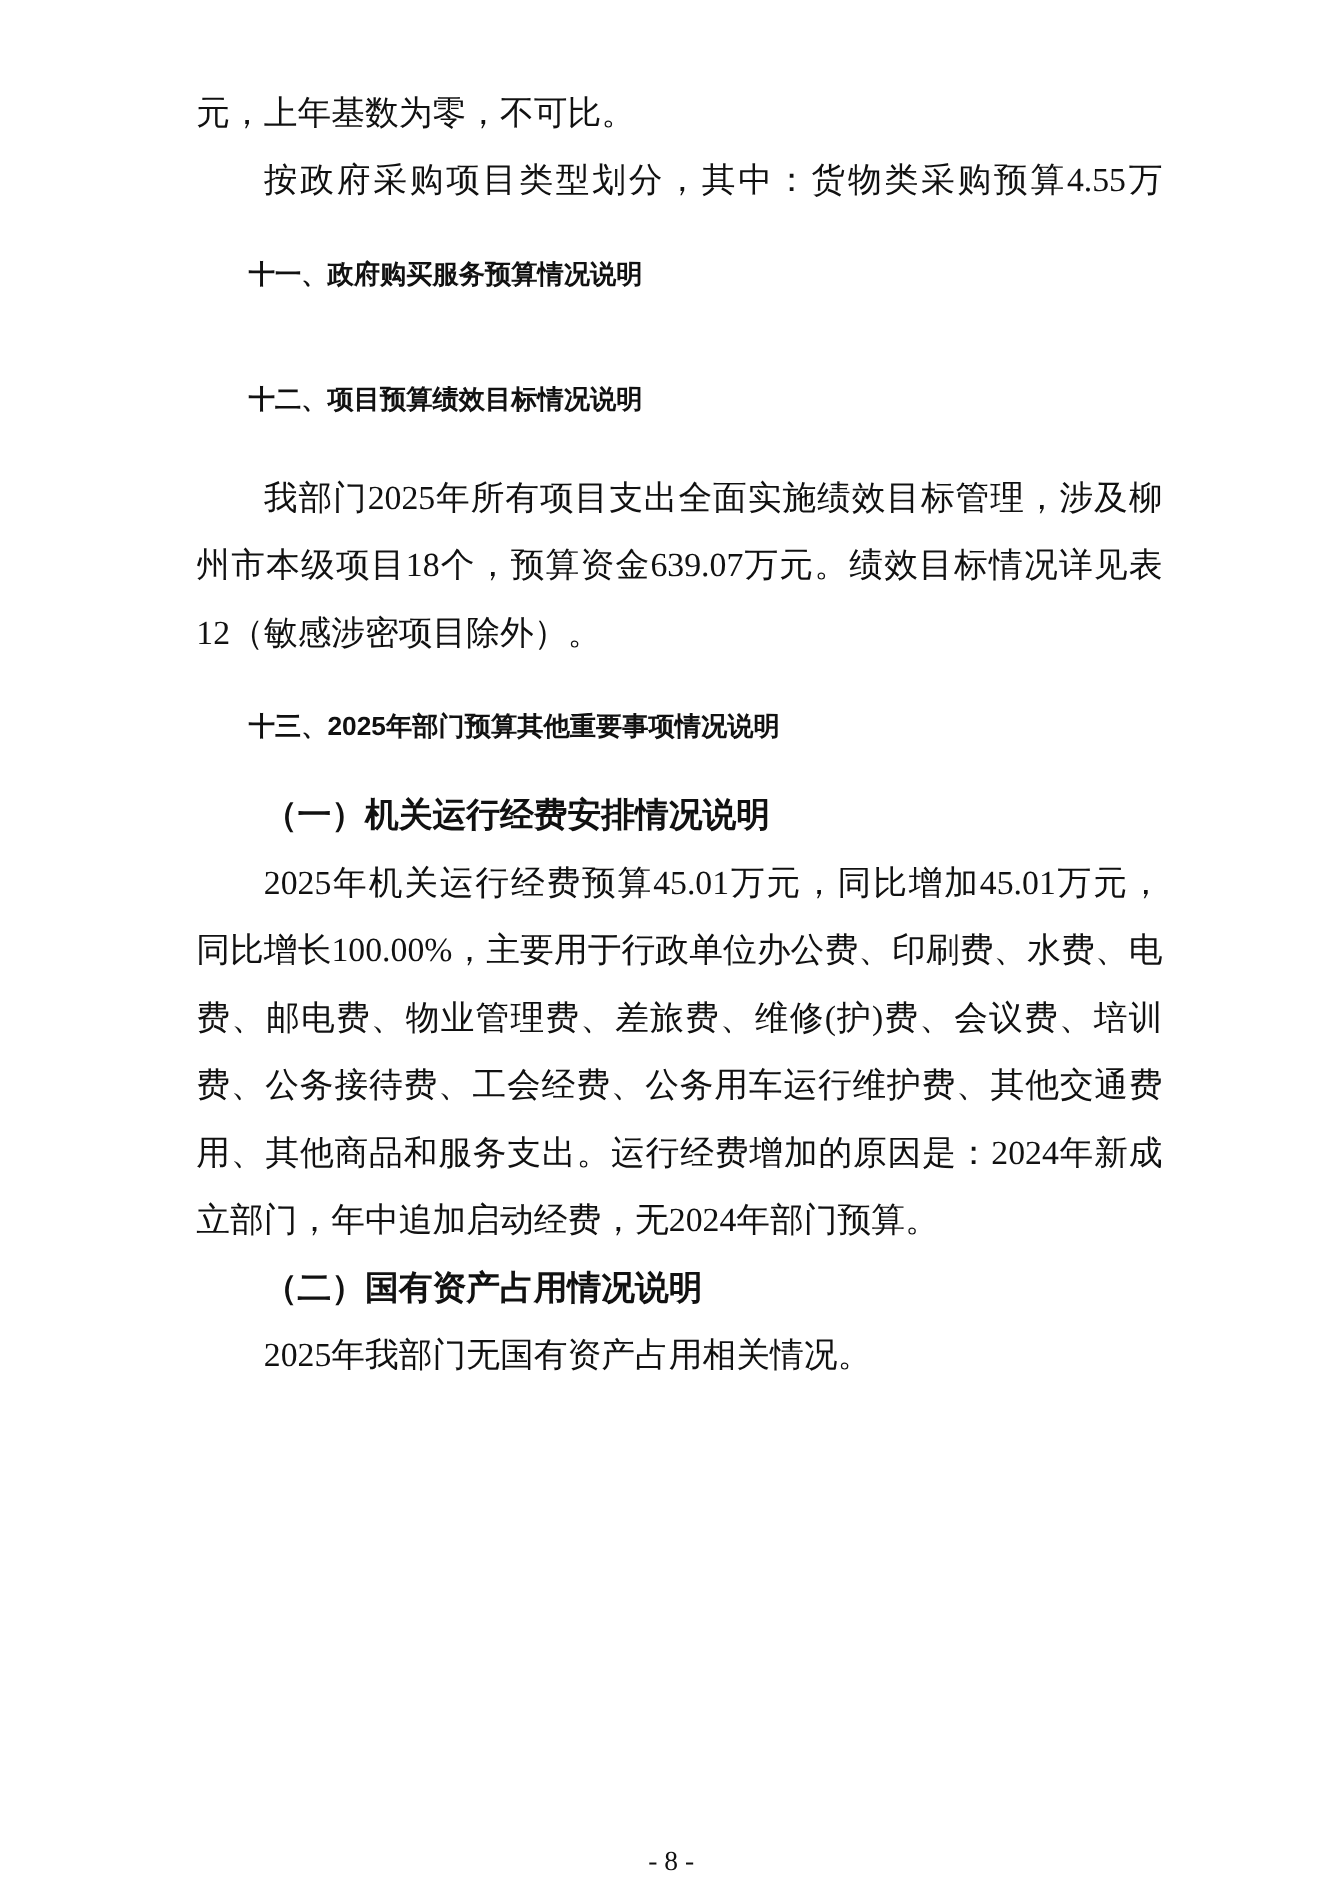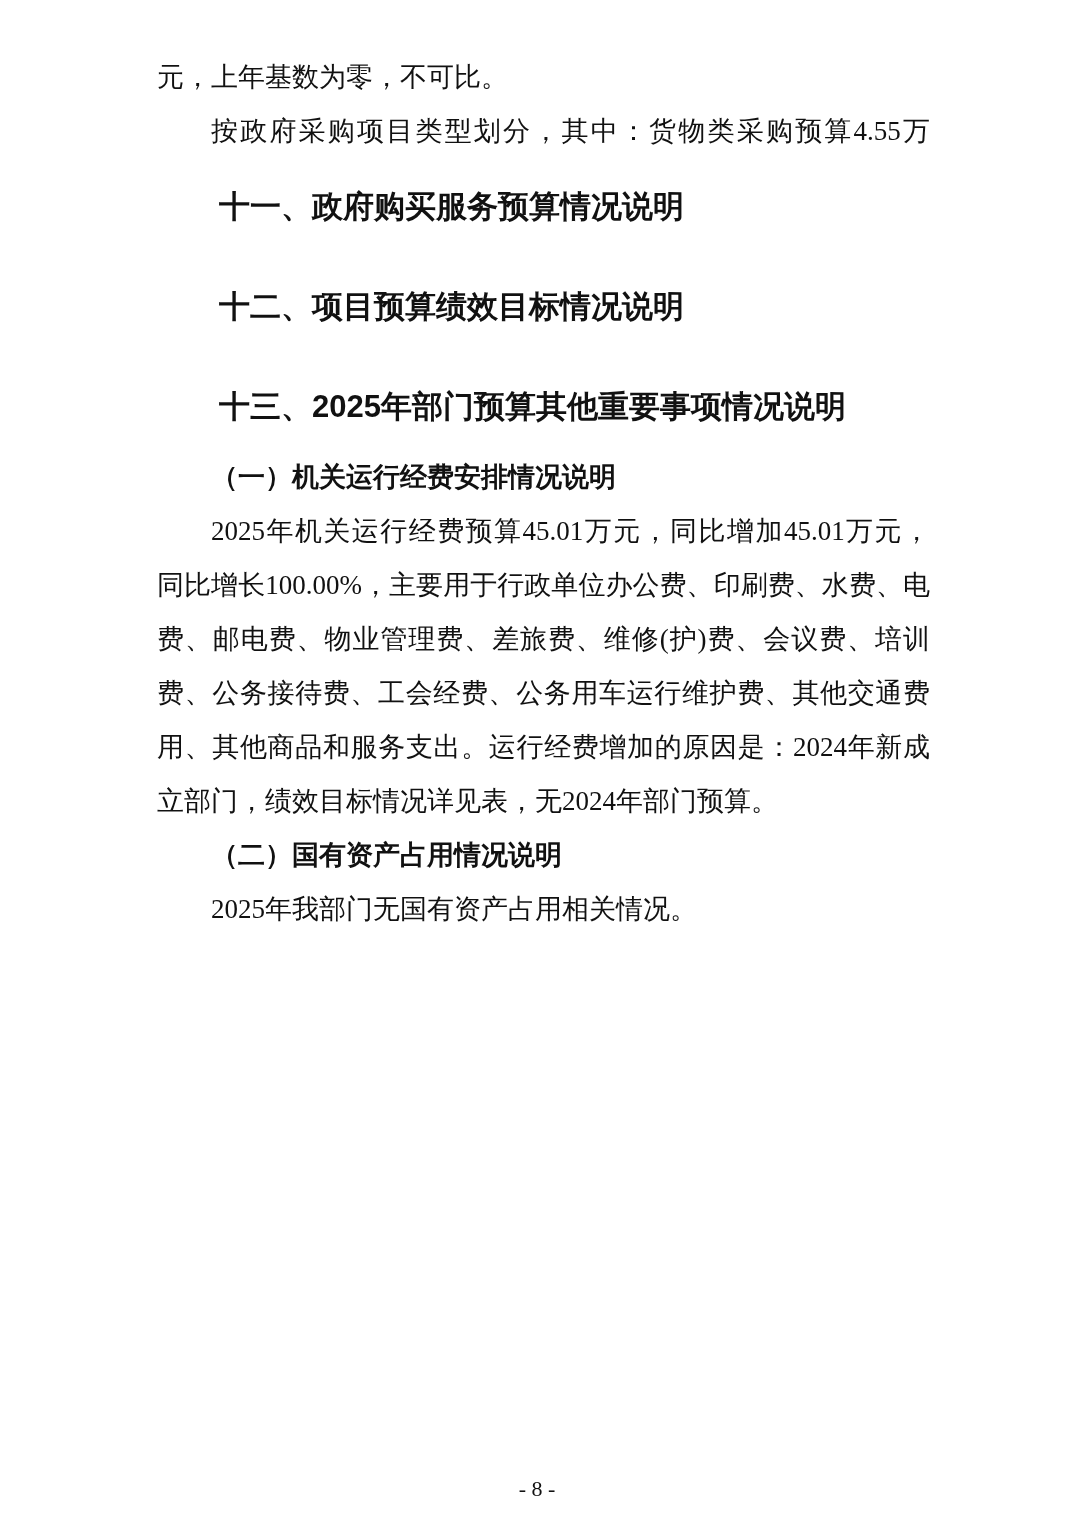--- a/index.html
+++ b/index.html
@@ -13,21 +13,21 @@
     height: 1520px;
     background: #ffffff;
     overflow: hidden;
     color: #111111;
   }
   .doc {
     position: absolute;
     left: 157px;
     top: 0;
     width: 773px;
-    padding-top: 50px;
+    padding-top: 63px;
     display: flex;
     flex-direction: column;
   }
   .block { width: 100%; }
   .line {
     height: 54px;
     line-height: 54px;
     font-family: "Liberation Serif", "DejaVu Serif", serif;
     font-size: 27px;
     white-space: normal;
@@ -35,21 +35,21 @@
   }
   .line.indent { text-indent: 2em; }
   .line.justify {
     text-align: justify;
     text-align-last: justify;
   }
   .h-major { margin-top: 22px; margin-bottom: 24px; }
   .h-major .line {
     font-family: "Liberation Sans", "DejaVu Sans", sans-serif;
     font-weight: 700;
-    font-size: 31px;
+    font-size: 21px;
   }
   .h-sub { margin-top: -8px; }
   .h-sub2 { margin-top: 0; }
   .h-sub .line, .h-sub2 .line {
     font-weight: 700;
     font-size: 27px;
   }
   .page-number {
     position: absolute;
     left: 0;
@@ -73,33 +73,38 @@
       </div>
       <div class="block body">
         <div class="line indent justify">按政府采购项目类型划分，其中：货物类采购预算4.55万</div>
       </div>
       <div class="block h-major">
         <div class="line indent">十一、政府购买服务预算情况说明</div>
       </div>
       <div class="block h-major">
         <div class="line indent">十二、项目预算绩效目标情况说明</div>
       </div>
+      <div class="block body">
+        <div class="line indent justify">我部门2025年所有项目支出全面实施绩效目标管理，涉及柳</div>
+        <div class="line justify">州市本级项目18个，预算资金639.07万元。绩效目标情况详见表</div>
+        <div class="line">12（敏感涉密项目除外）。</div>
+      </div>
       <div class="block h-major">
         <div class="line indent">十三、2025年部门预算其他重要事项情况说明</div>
       </div>
       <div class="block h-sub">
         <div class="line indent">（一）机关运行经费安排情况说明</div>
       </div>
       <div class="block body">
         <div class="line indent justify">2025年机关运行经费预算45.01万元，同比增加45.01万元，</div>
         <div class="line justify">同比增长100.00%，主要用于行政单位办公费、印刷费、水费、电</div>
         <div class="line justify">费、邮电费、物业管理费、差旅费、维修(护)费、会议费、培训</div>
         <div class="line justify">费、公务接待费、工会经费、公务用车运行维护费、其他交通费</div>
         <div class="line justify">用、其他商品和服务支出。运行经费增加的原因是：2024年新成</div>
-        <div class="line">立部门，绩效目标情况详见表，无2024年部门预算。</div>
+        <div class="line">立部门，年中追加启动经费，无2024年部门预算。</div>
       </div>
       <div class="block h-sub2">
         <div class="line indent">（二）国有资产占用情况说明</div>
       </div>
       <div class="block body">
         <div class="line indent">2025年我部门无国有资产占用相关情况。</div>
       </div>
     </div>
   <div class="page-number">- 8 -</div>
 </div>

